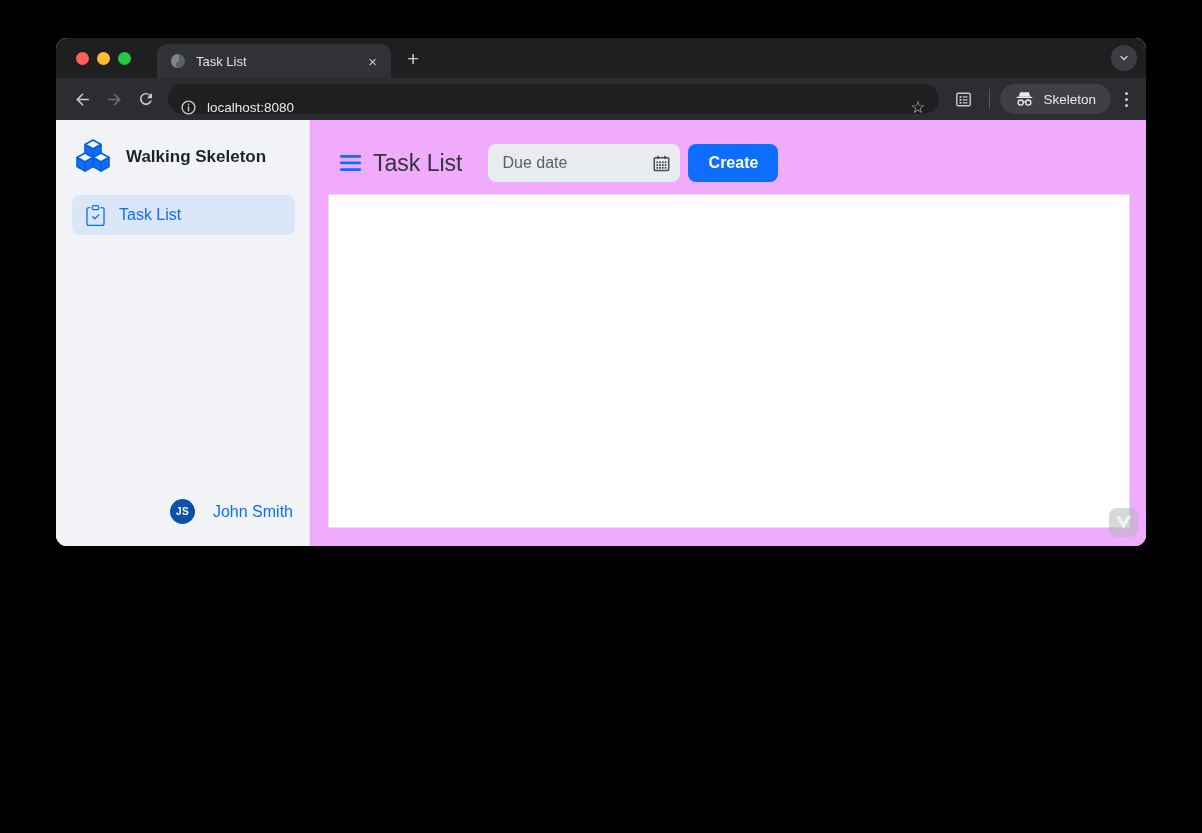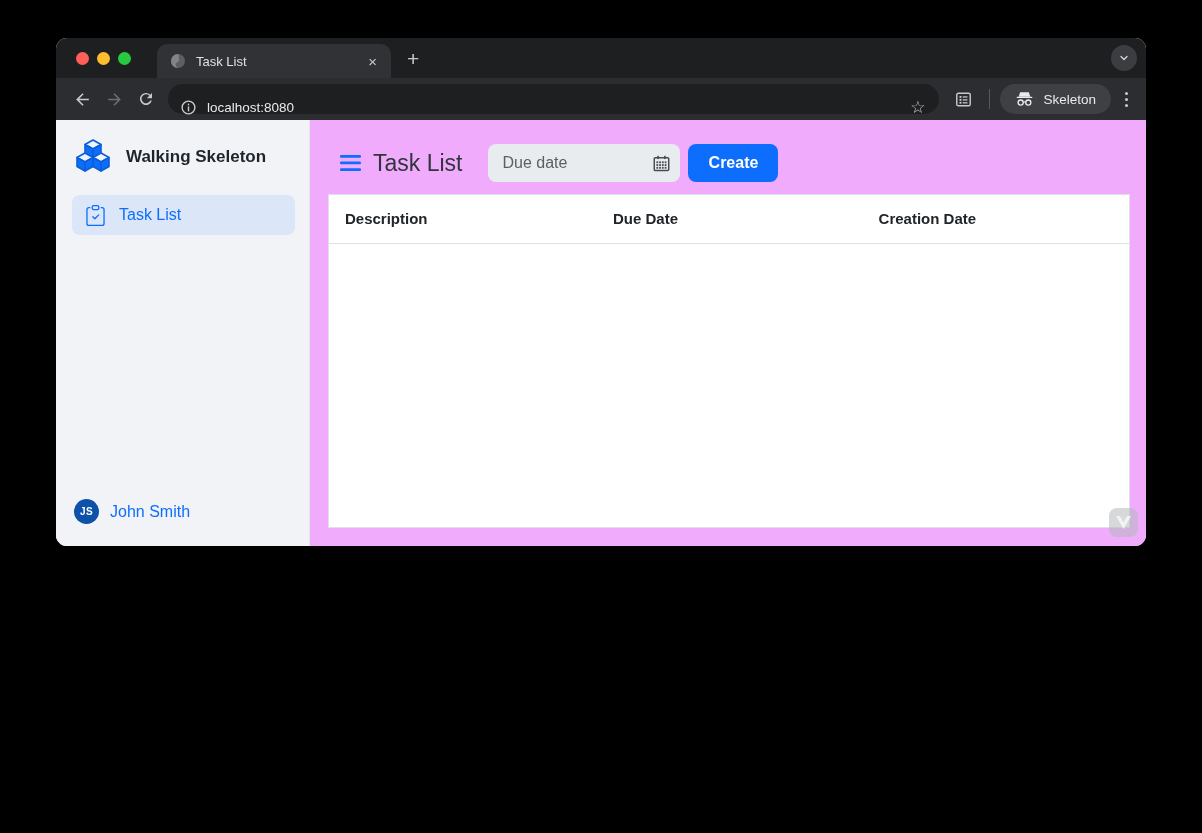--- a/index.html
+++ b/index.html
@@ -38,21 +38,21 @@
   
   .page { flex:1; display:flex; background:#f0abfc; min-height:0; position:relative; }
 
   .sidebar { width:254px; background:#f1f3f6; border-right:1px solid #e4e7ea; display:flex;
              flex-direction:column; padding:16px 14px 12px 16px; flex:0 0 auto; }
   .brand { display:flex; align-items:center; gap:14px; padding:2px 2px 0; }
   .brand-name { font-weight:700; font-size:17px; color:#1e242b; }
   .nav-item { margin-top:20px; background:#dbe6f8; border-radius:8px; height:40px; display:flex;
               align-items:center; gap:13px; padding:0 13px; color:#0d6efd; font-size:16px; cursor:default; }
   .sidebar-spacer { flex:1; }
-  .user { display:flex; align-items:center; gap:11px; padding:2px 2px 10px; }
+  .user { display:flex; align-items:center; gap:18px; padding:2px 2px 10px;justify-content:flex-end; }
   .avatar { width:25px; height:25px; border-radius:50%; background:#0d52a8; color:#fff; font-size:10px;
             font-weight:700; display:flex; align-items:center; justify-content:center; letter-spacing:.3px; }
   .user-name { color:#0d6efd; font-size:16px; }
 
   .main { flex:1; display:flex; flex-direction:column; padding:24px 16px 18px 18px; min-width:0; }
   .main-header { display:flex; align-items:center; height:38px; flex:0 0 auto; }
   .hamburger { margin:0 12px; flex:0 0 auto; display:flex; }
   .page-title { font-size:23px; font-weight:500; color:#2f353b; margin-right:18px; white-space:nowrap; }
   .task-input { flex:1; height:38px; background:#e9ecef; border:none; border-radius:8px; padding:0 14px;
                 font-size:16px; color:#212529; outline:none; min-width:0; font-family:inherit; }
@@ -238,25 +238,20 @@
                   <rect x="8.4" y="11.2" width="1.7" height="1.7"></rect>
                   <rect x="11" y="11.2" width="1.7" height="1.7"></rect>
               </g>
             </svg>
           </span>
         </div>
         <button class="create-btn">Create</button>
       </div>
 
       <div class="table-card">
-        <div class="table-header">
-          <div class="th">Description</div>
-          <div class="th">Due Date</div>
-          <div class="th">Creation Date</div>
-        </div>
         <div class="table-body"></div>
       </div>
     </div>
 
     <div class="vue-devtools">
       <svg width="15" height="13" viewBox="0 0 261.76 226.69">
         <path d="M161.096.001l-30.225 52.351L100.647.001H-.005l130.877 226.688L261.749.001z" fill="#f2f3f4"></path>
         <path d="M161.096.001l-30.225 52.351L100.647.001H66.46l64.411 111.57L195.283.001z" fill="#d6d9dc"></path>
       </svg>
     </div>

